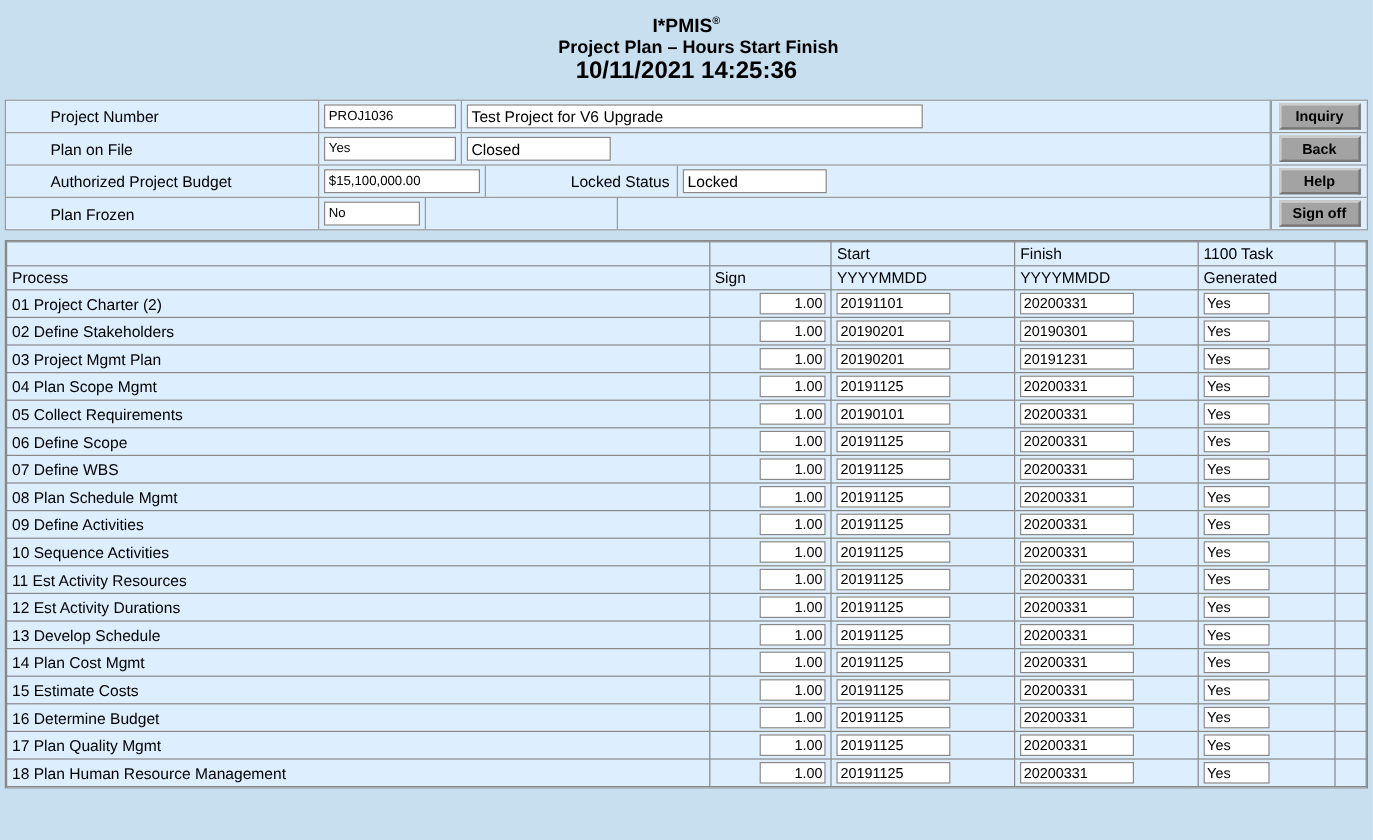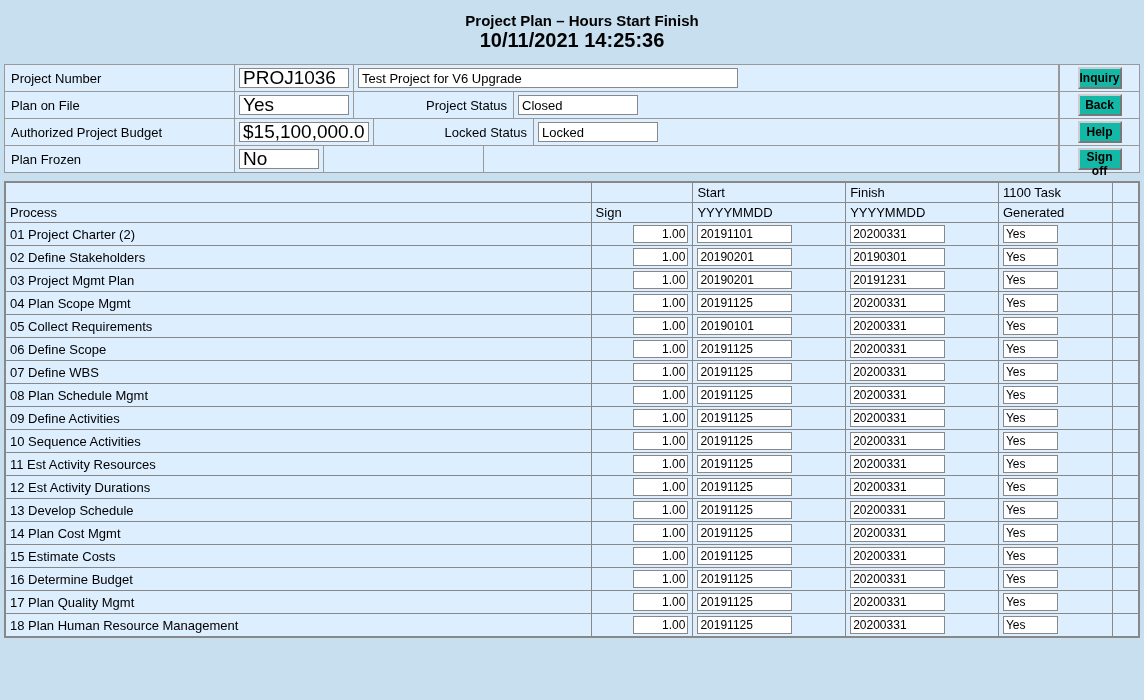--- a/index.html
+++ b/index.html
@@ -43,31 +43,32 @@
     .info-row:last-child {
       border-bottom: none;
     }
     .info-label {
       width: 230px;
       padding: 3px 6px;
       font-weight: normal;
       border-right: 1px solid #999;
       display: flex;
       align-items: center;
+      margin-left: 31px;
     }
     .info-value {
       padding: 3px 4px;
       border-right: 1px solid #999;
       display: flex;
       align-items: center;
     }
     .info-value input {
       border: 1px solid #888;
       background: #fff;
-      font-size: 19px;
+      font-size: 11px;
       padding: 1px 3px;
       height: 20px;
     }
     .mid-label {
       width: 160px;
       padding: 3px 6px;
       display: flex;
       align-items: center;
       border-right: 1px solid #999;
       font-weight: normal;
@@ -88,23 +89,23 @@
       height: 20px;
     }
     .btn-col {
       width: 80px;
       display: flex;
       align-items: center;
       justify-content: center;
       border-left: 1px solid #999;
     }
     .action-btn {
-      width: 44px;
+      width: 68px;
       height: 22px;
-      background: #14b8a6;
+      background: #a3a3a3;
       border: 2px outset #ccc;
       font-size: 12px;
       cursor: pointer;
       font-weight: bold;
     }
 
     
     .table-section {
       margin: 8px 4px 4px 4px;
       border: 1px solid #888;
@@ -154,20 +155,23 @@
     .col-extra { width: 20px; }
 
     .th-top-start { text-align: left; font-weight: normal; }
     .th-top-finish { text-align: left; font-weight: normal; }
     .th-top-generated { text-align: left; font-weight: normal; }
   </style>
 </head>
 <body>
 
 <div class="header">
+  <div class="header-title">
+    <span>I*PMIS</span><sup>®</sup>
+  </div>
   <div class="header-sub">Project Plan – Hours Start Finish</div>
   <div class="header-date">10/11/2021 14:25:36</div>
 </div>
 
 <div class="info-section">
 
   <div class="info-row">
     <div class="info-label">Project Number</div>
     <div class="info-value">
       <input type="text" style="width: 110px;" value="PROJ1036">
@@ -178,21 +182,20 @@
     <div class="btn-col">
       <button class="action-btn">Inquiry</button>
     </div>
   </div>
 
   <div class="info-row">
     <div class="info-label">Plan on File</div>
     <div class="info-value">
       <input type="text" style="width: 110px;" value="Yes">
     </div>
-    <div class="mid-label">Project Status</div>
     <div class="mid-value">
       <input type="text" style="width: 120px;" value="Closed">
     </div>
     <div class="btn-col">
       <button class="action-btn">Back</button>
     </div>
   </div>
 
   <div class="info-row">
     <div class="info-label">Authorized Project Budget</div>

